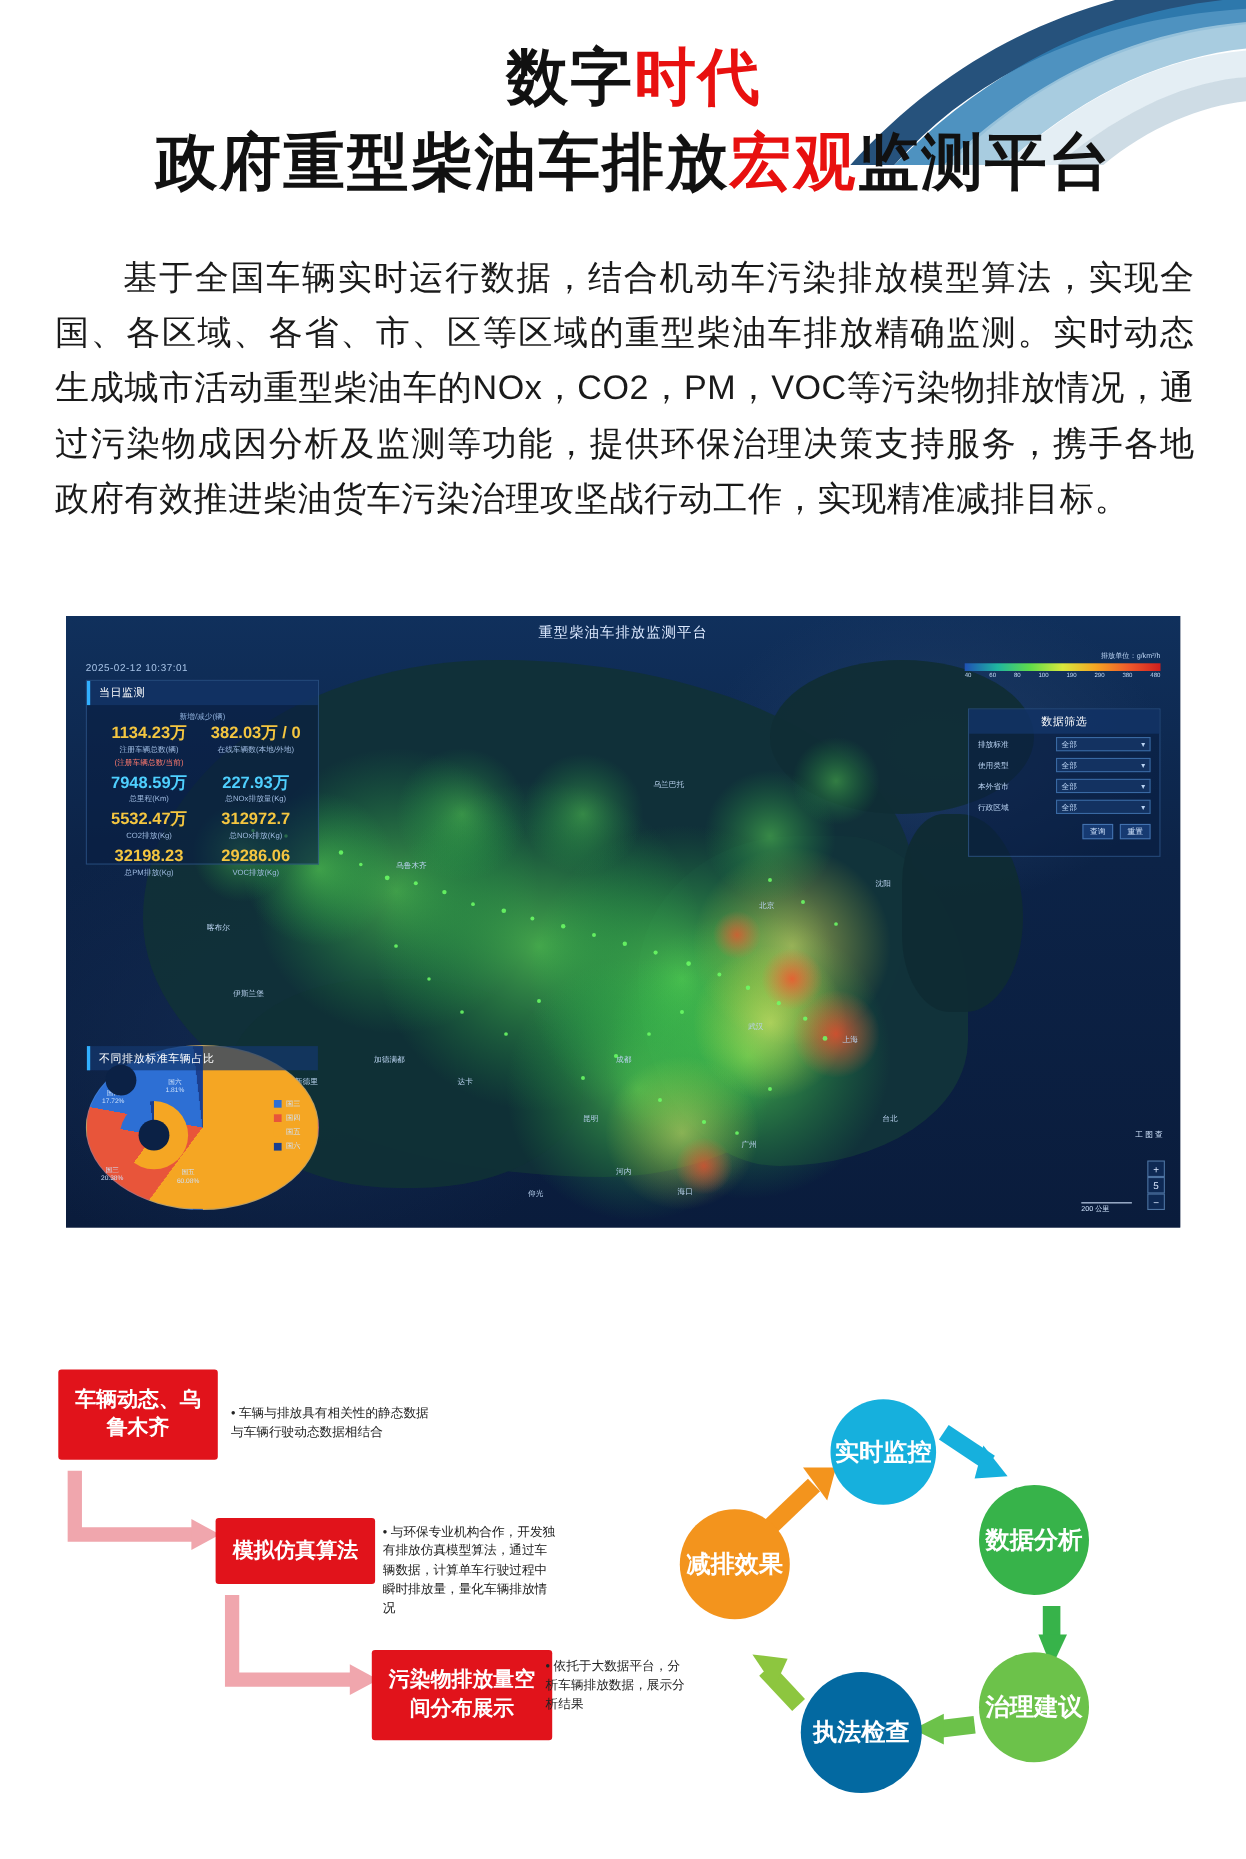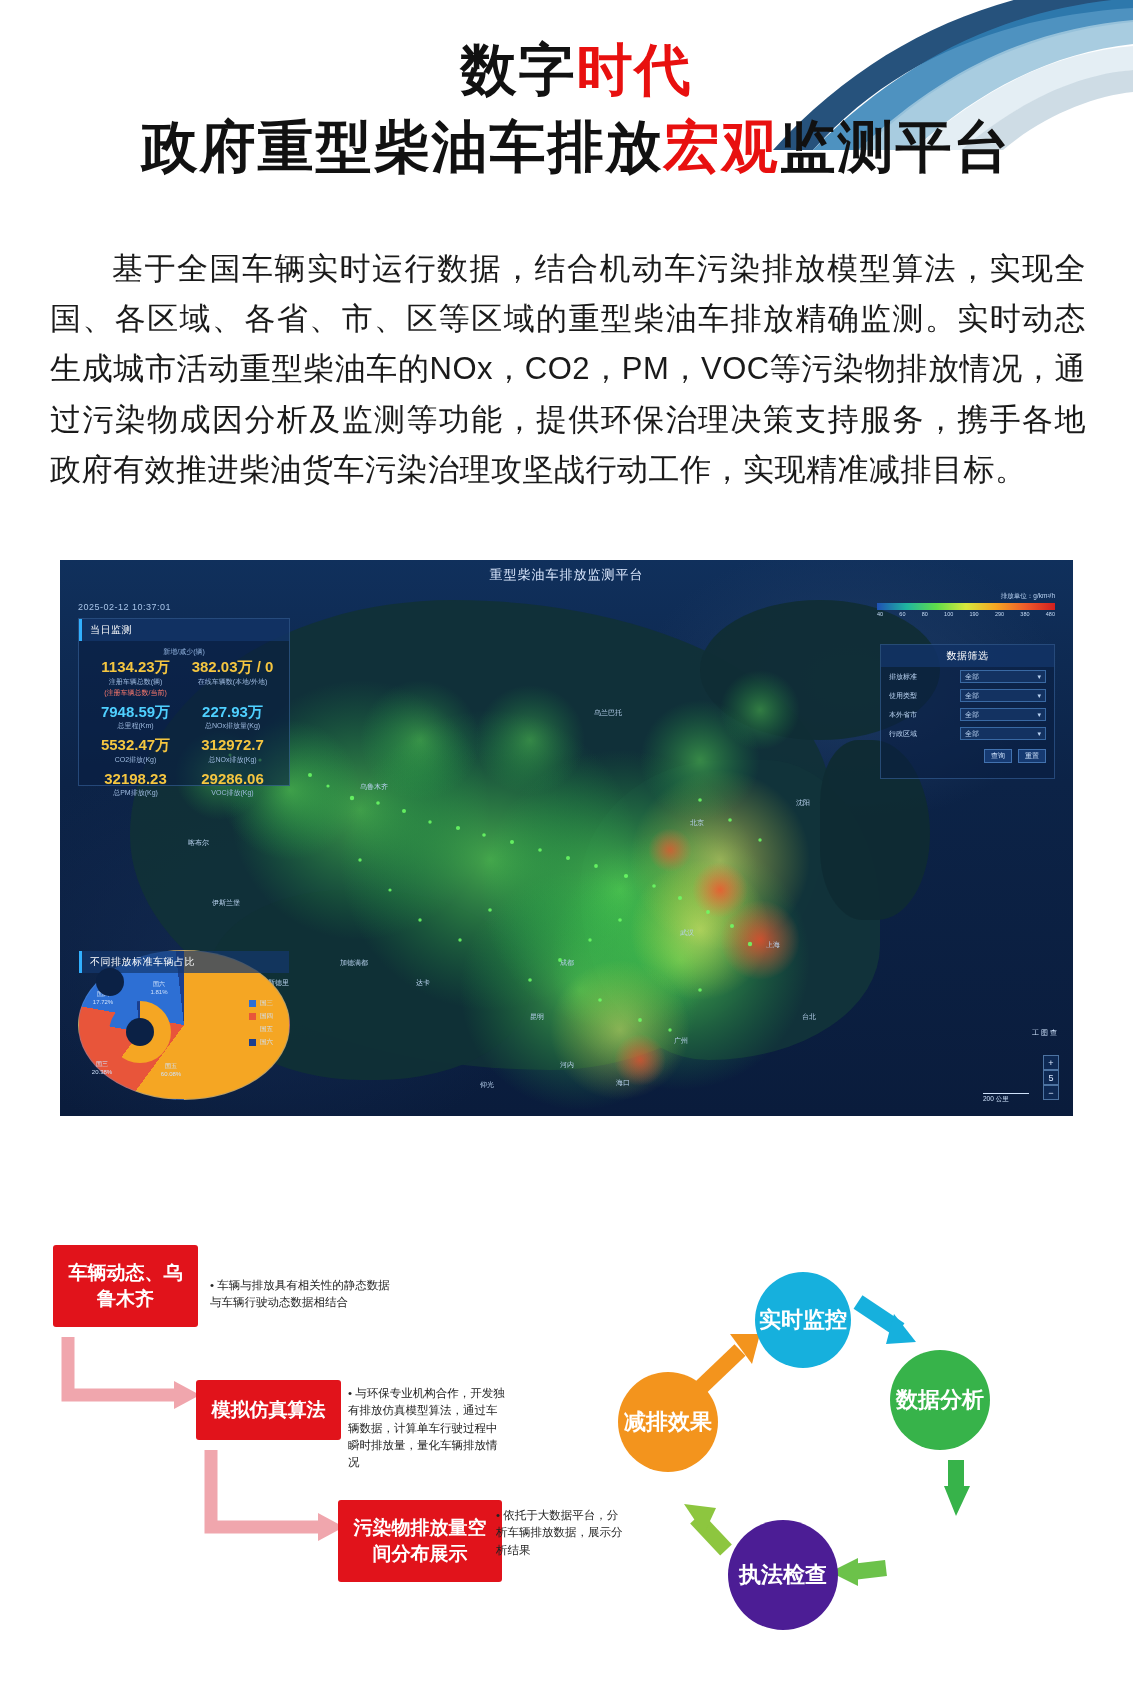--- a/index.html
+++ b/index.html
@@ -26,21 +26,20 @@
   
   .para {
     position: absolute;
     top: 228px; left: 50px; width: 1036px;
     font-size: 31px;
     line-height: 1.62;
     color: #1a1a1a;
     text-align: justify;
     text-indent: 62px;
     letter-spacing: 0.5px;
-    margin-top: 16px;
   }
 
   
   .dash {
     position: absolute;
     top: 560px; left: 60px;
     width: 1013px; height: 556px;
     background: #0a1b3d;
     overflow: hidden;
   }
@@ -145,21 +144,21 @@
   
   .cycle { position: absolute; left: 600px; top: 1272px; width: 500px; height: 420px; }
   .bubble {
     position: absolute; border-radius: 50%; color: #fff; font-weight: bold;
     display: flex; align-items: center; justify-content: center;
     text-align: center; font-size: 22px; line-height: 1.25;
   }
   .bb-rt { left: 155px; top: 0px;   width: 96px;  height: 96px; background: #16b0dd; }
   .bb-da { left: 290px; top: 78px;  width: 100px; height: 100px; background: #37b34a; }
   .bb-zl { left: 290px; top: 230px; width: 100px; height: 100px; background: #6cc24a; }
-  .bb-zf { left: 128px; top: 248px; width: 110px; height: 110px; background: #4c1d95; }
+  .bb-zf { left: 128px; top: 248px; width: 110px; height: 110px; background: #0369a1; }
   .bb-jp { left: 18px;  top: 100px; width: 100px; height: 100px; background: #f3941d; }
   .carrow { position: absolute; }
 </style>
 </head>
 <body>
 
 <div class="swoosh">
   <svg width="520" height="150" viewBox="0 0 520 150">
     <path d="M160,150 C260,40 380,-10 520,-20 L520,8 C390,16 280,60 200,150 Z" fill="#0e3f6e" opacity="0.9"></path>
     <path d="M200,150 C300,48 410,6 520,-2 L520,22 C420,32 330,70 250,150 Z" fill="#2f7fb5" opacity="0.85"></path>
@@ -459,15 +458,16 @@
     <path d="M344,214 L356,244 L370,214 Z" fill="#37b34a"></path>
     <path d="M286,296 L252,300" stroke="#6cc24a" stroke-width="16" fill="none"></path>
     <path d="M258,286 L230,300 L258,314 Z" fill="#6cc24a"></path>
     <path d="M126,278 L96,246" stroke="#8dc63f" stroke-width="16" fill="none"></path>
     <path d="M104,262 L84,232 L116,236 Z" fill="#8dc63f"></path>
     <path d="M96,120 L140,78" stroke="#f3941d" stroke-width="16" fill="none"></path>
     <path d="M130,62 L160,62 L152,92 Z" fill="#f3941d"></path>
   </svg>
   <div class="bubble bb-rt">实时监控</div>
   <div class="bubble bb-da">数据分析</div>
+  <div class="bubble bb-zl">治理建议</div>
   <div class="bubble bb-zf">执法检查</div>
   <div class="bubble bb-jp">减排效果</div>
 </div>
 
 </body></html>

